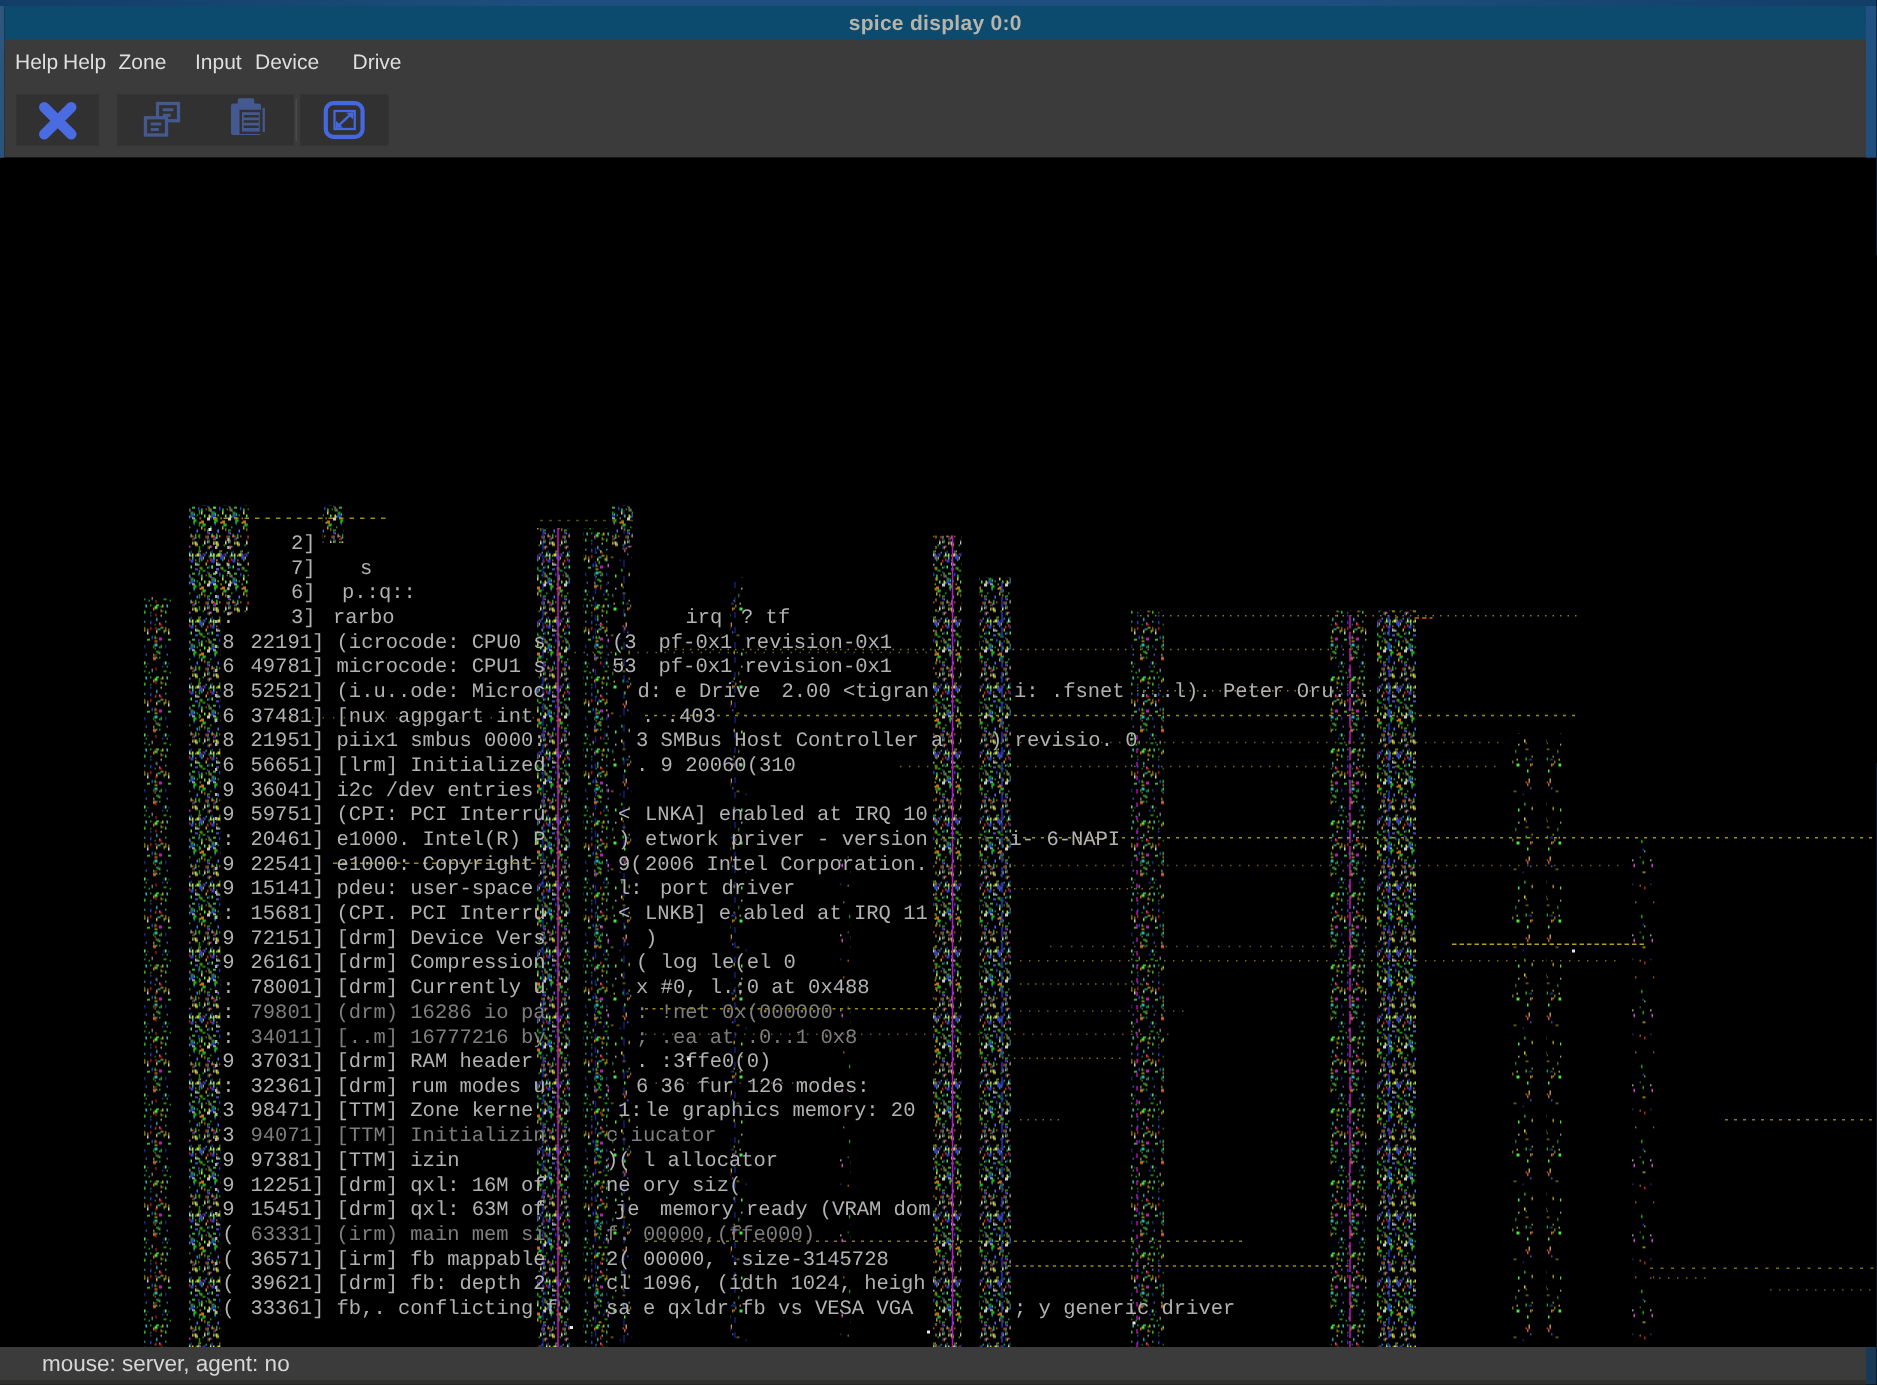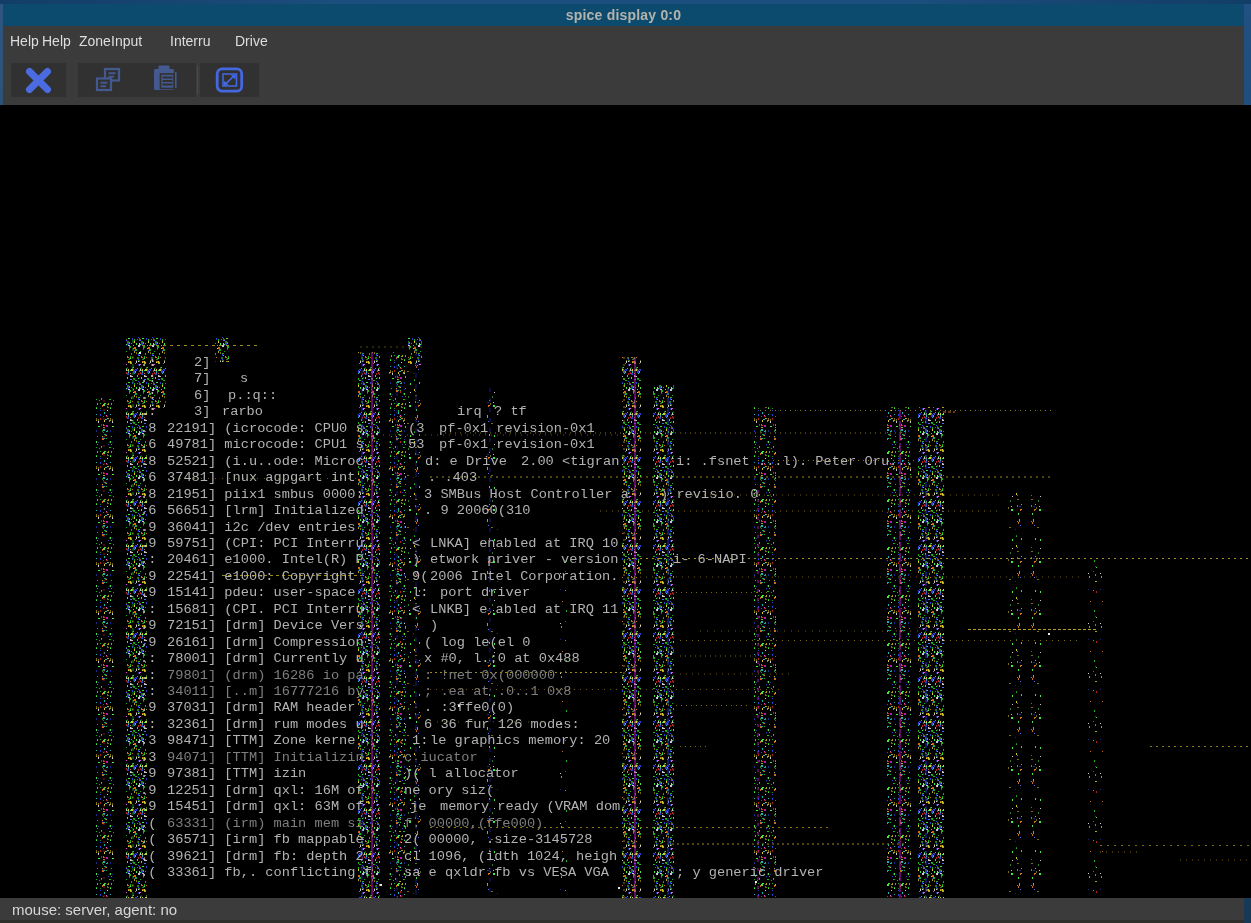--- a/index.html
+++ b/index.html
@@ -11,22 +11,22 @@
 <body>
 <div class="abs" style="left:0;top:0;width:1251px;height:4px;background:linear-gradient(90deg,#123d66,#1c4f80 30%,#1c4f80 70%,#123d66)"></div>
 <div class="abs" style="left:0;top:4px;width:3px;height:894px;background:linear-gradient(#2e567e,#1b3c59)"></div>
 <div class="abs" style="left:1244px;top:4px;width:7px;height:919px;background:linear-gradient(#215082,#173956)"></div>
 <div class="abs" style="left:3px;top:4px;width:1241px;height:30px;background:#0c4a6e;color:#b4b4ac;font-weight:bold;font-size:14px;letter-spacing:0.2px;text-align:center;line-height:23px">spice display 0:0</div>
 <div class="abs" style="left:3px;top:26px;width:1241px;height:79px;background:#3b3b3b"></div>
 <div class="abs" style="left:0;top:26px;width:1241px;height:31px;color:#dedede;font-size:14px">
   <span class="abs" style="left:10px;top:7px">Help</span>
   <span class="abs" style="left:42px;top:7px">Help</span>
   <span class="abs" style="left:79px;top:7px">Zone</span>
-  <span class="abs" style="left:111px;top:7px">Input</span>
-  <span class="abs" style="left:170px;top:7px">Interru</span>
+  <span class="abs" style="left:130px;top:7px">Input</span>
+  <span class="abs" style="left:170px;top:7px">Device</span>
   <span class="abs" style="left:235px;top:7px">Drive</span>
 </div>
 <div class="abs" style="left:11px;top:63px;width:55px;height:34px;background:#313131;display:flex;align-items:center;justify-content:center">
     <svg width="27" height="27" viewBox="0 0 27 27" xmlns="http://www.w3.org/2000/svg">
 <path d="M4.5 4.5 L22.5 22.5 M22.5 4.5 L4.5 22.5" stroke="#4a6ce0" stroke-width="7" stroke-linecap="round"></path>
 </svg>
   </div>
 <div class="abs" style="left:78px;top:63px;width:59px;height:34px;background:#313131;display:flex;align-items:center;justify-content:center">
     <svg width="28" height="28" viewBox="0 0 28 28" xmlns="http://www.w3.org/2000/svg">
 <g fill="none" stroke="#44598f" stroke-width="2.2">
@@ -457,14 +457,14 @@
       <text x="404" y="770.9" fill="#b2b2b2">sa e qxldr fb vs VESA VGA</text>
       <text x="676" y="770.9" fill="#b2b2b2">; y generic driver</text>
     </g>
     <rect x="755" y="776" width="2" height="2" fill="#e8e8e8"></rect>
     <rect x="618" y="782" width="2" height="2" fill="#e8e8e8"></rect>
     <rect x="380" y="779" width="2" height="2" fill="#e8e8e8"></rect>
     <rect x="139" y="247" width="2" height="2" fill="#e8e8e8"></rect>
     <rect x="1048" y="528" width="2" height="2" fill="#e8e8e8"></rect>
     <rect x="458" y="600" width="2" height="2" fill="#e8e8e8"></rect>
   </svg>
-<div class="abs" style="left:0;top:898px;width:1244px;height:25px;background:#3b3b3b;color:#d6d6d6;font-size:15px;line-height:24px;padding-left:12px;box-sizing:border-box">mouse: server, agent: no</div>
+<div class="abs" style="left:0;top:898px;width:1244px;height:25px;background:#3b3b3b;color:#d6d6d6;font-size:15px;line-height:24px;padding-left:28px;box-sizing:border-box">mouse: server, agent: no</div>
 <div class="abs" style="left:0;top:920px;width:1244px;height:3px;background:#2e2e2a"></div>
 
 </body></html>

